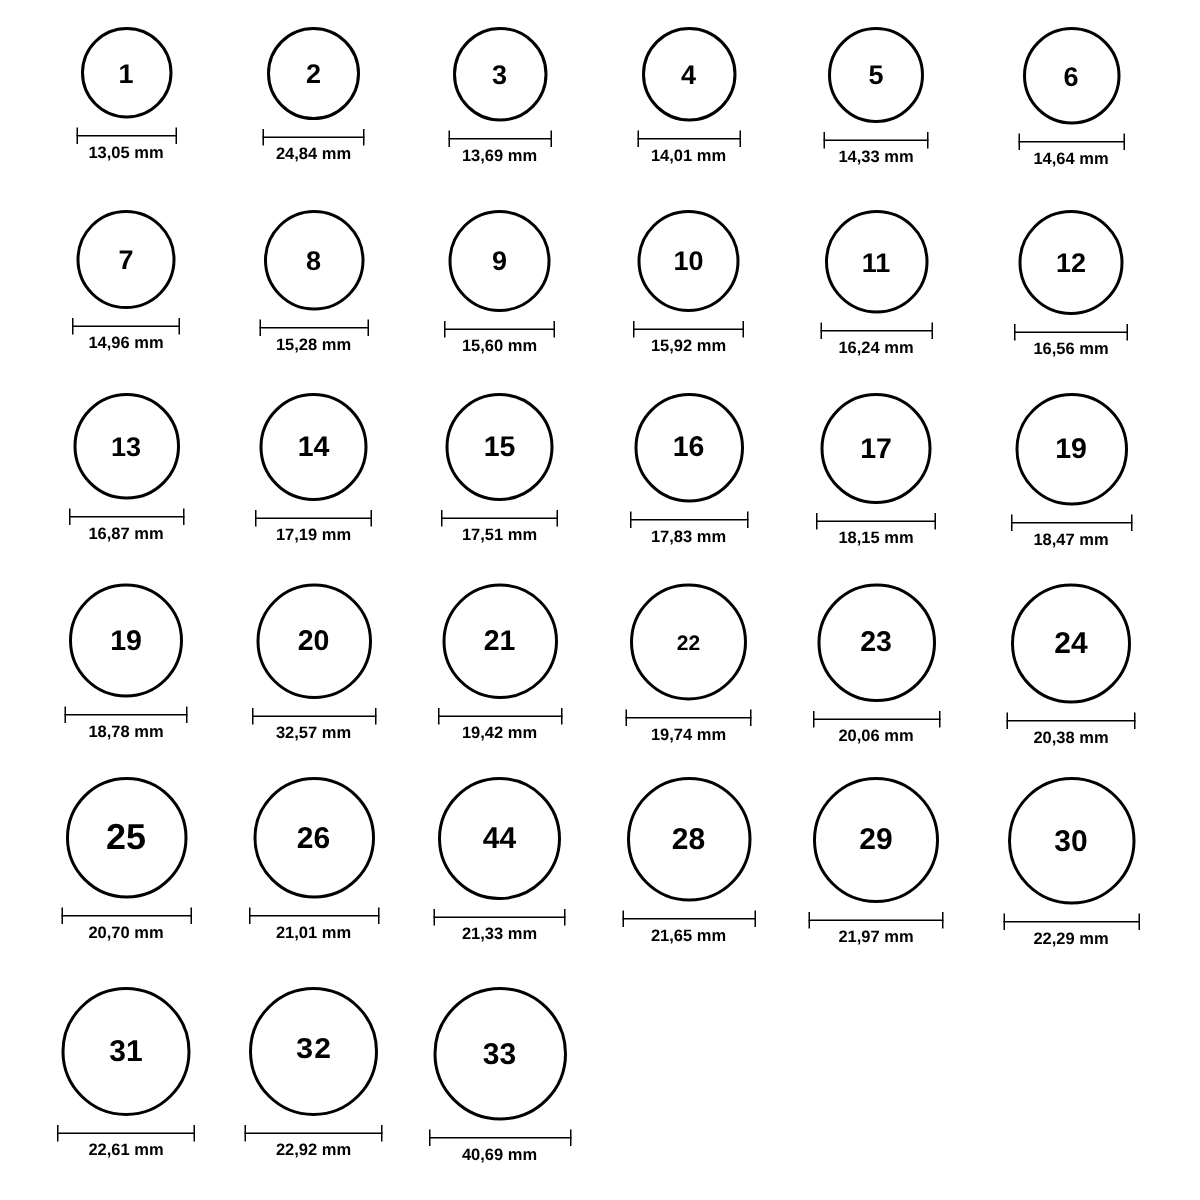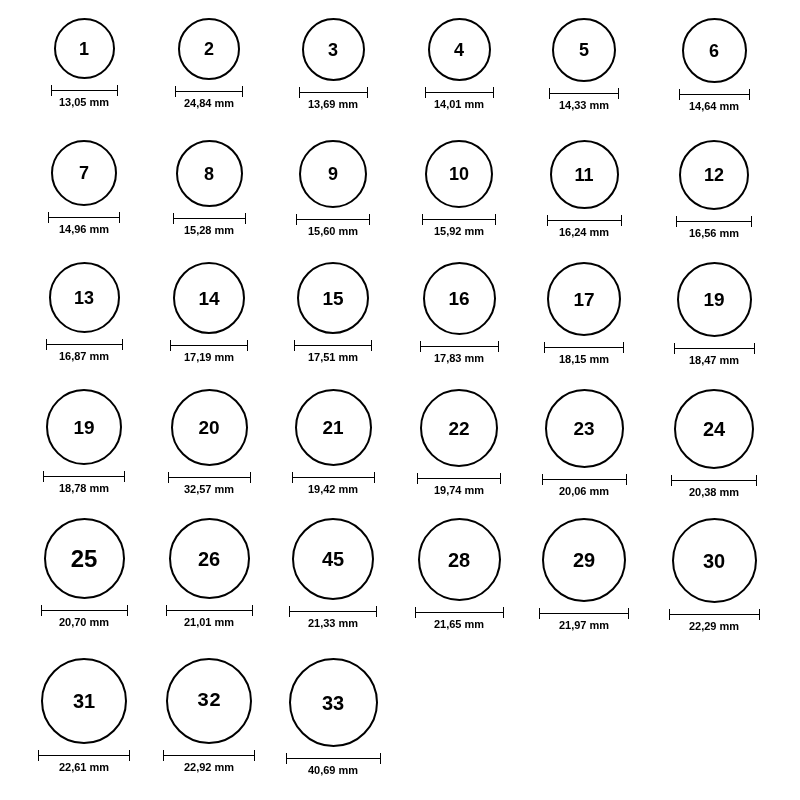--- a/index.html
+++ b/index.html
@@ -300,21 +300,21 @@
       </div>
       <div class="measure" style="width: 83px; margin-top: 6px;">
         <div class="bar"></div>
         <div class="cap left"></div>
         <div class="cap right"></div>
       </div>
       <div class="mm-label">19,42 mm</div>
     </div>
     <div class="size-cell" style="left: 409px; top: 389px; width: 100px;">
       <div class="ring" style="width: 78px; height: 78px;">
-        <span class="ring-number" style="font-size: 19px;">22</span>
+        <span class="ring-number" style="font-size: 14px;">22</span>
       </div>
       <div class="measure" style="width: 84px; margin-top: 6px;">
         <div class="bar"></div>
         <div class="cap left"></div>
         <div class="cap right"></div>
       </div>
       <div class="mm-label">19,74 mm</div>
     </div>
     <div class="size-cell" style="left: 534px; top: 389px; width: 100px;">
       <div class="ring" style="width: 79px; height: 79px;">
@@ -355,21 +355,21 @@
       </div>
       <div class="measure" style="width: 87px; margin-top: 6px;">
         <div class="bar"></div>
         <div class="cap left"></div>
         <div class="cap right"></div>
       </div>
       <div class="mm-label">21,01 mm</div>
     </div>
     <div class="size-cell" style="left: 283px; top: 518px; width: 100px;">
       <div class="ring" style="width: 82px; height: 82px;">
-        <span class="ring-number" style="font-size: 20px;">45</span>
+        <span class="ring-number" style="font-size: 20px;">44</span>
       </div>
       <div class="measure" style="width: 88px; margin-top: 6px;">
         <div class="bar"></div>
         <div class="cap left"></div>
         <div class="cap right"></div>
       </div>
       <div class="mm-label">21,33 mm</div>
     </div>
     <div class="size-cell" style="left: 409px; top: 518px; width: 100px;">
       <div class="ring" style="width: 83px; height: 83px; align-items: center;">

